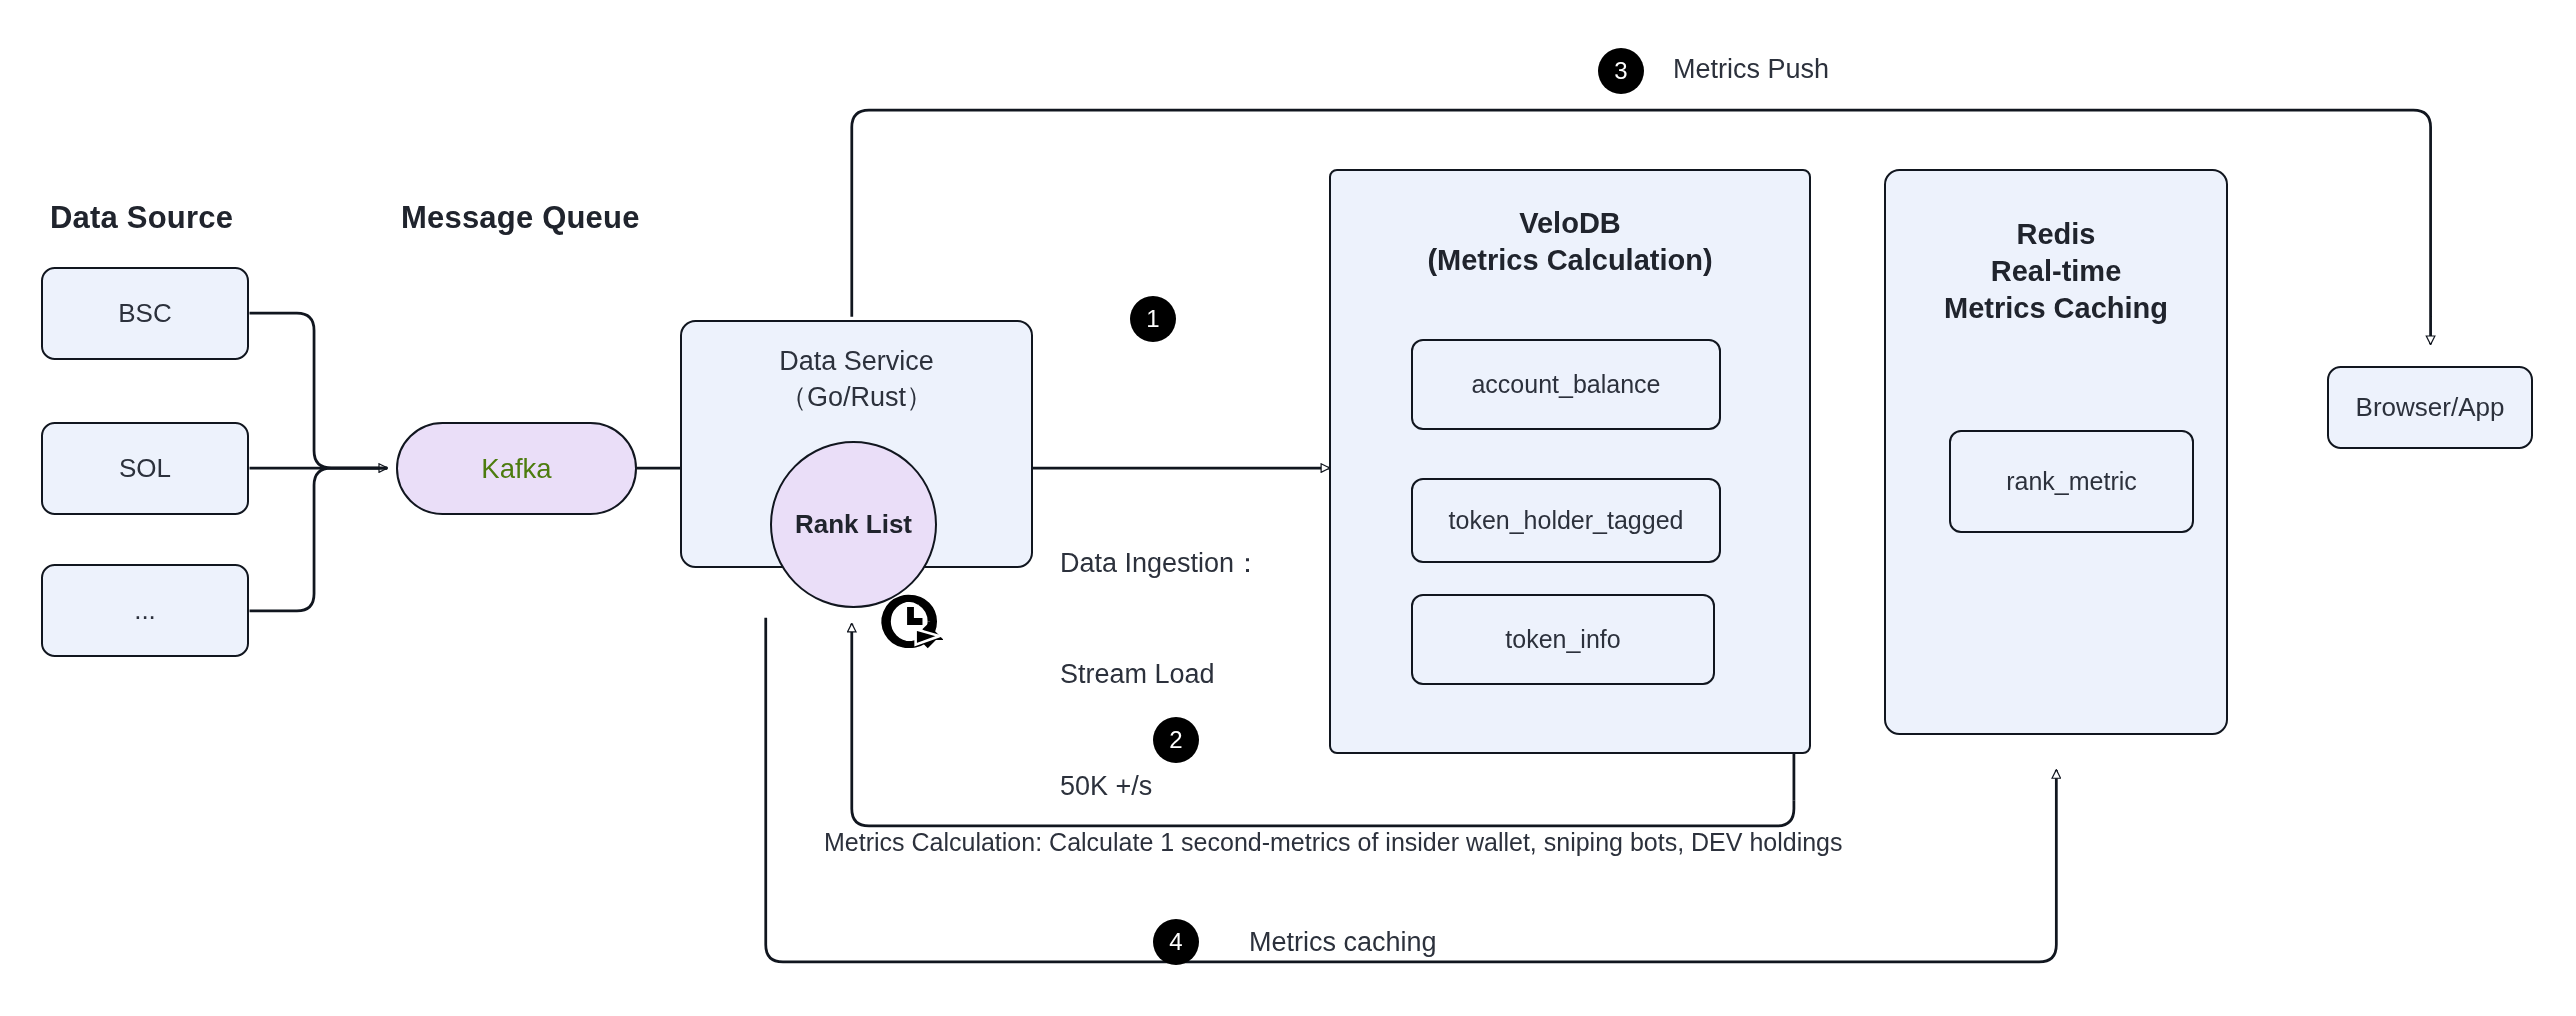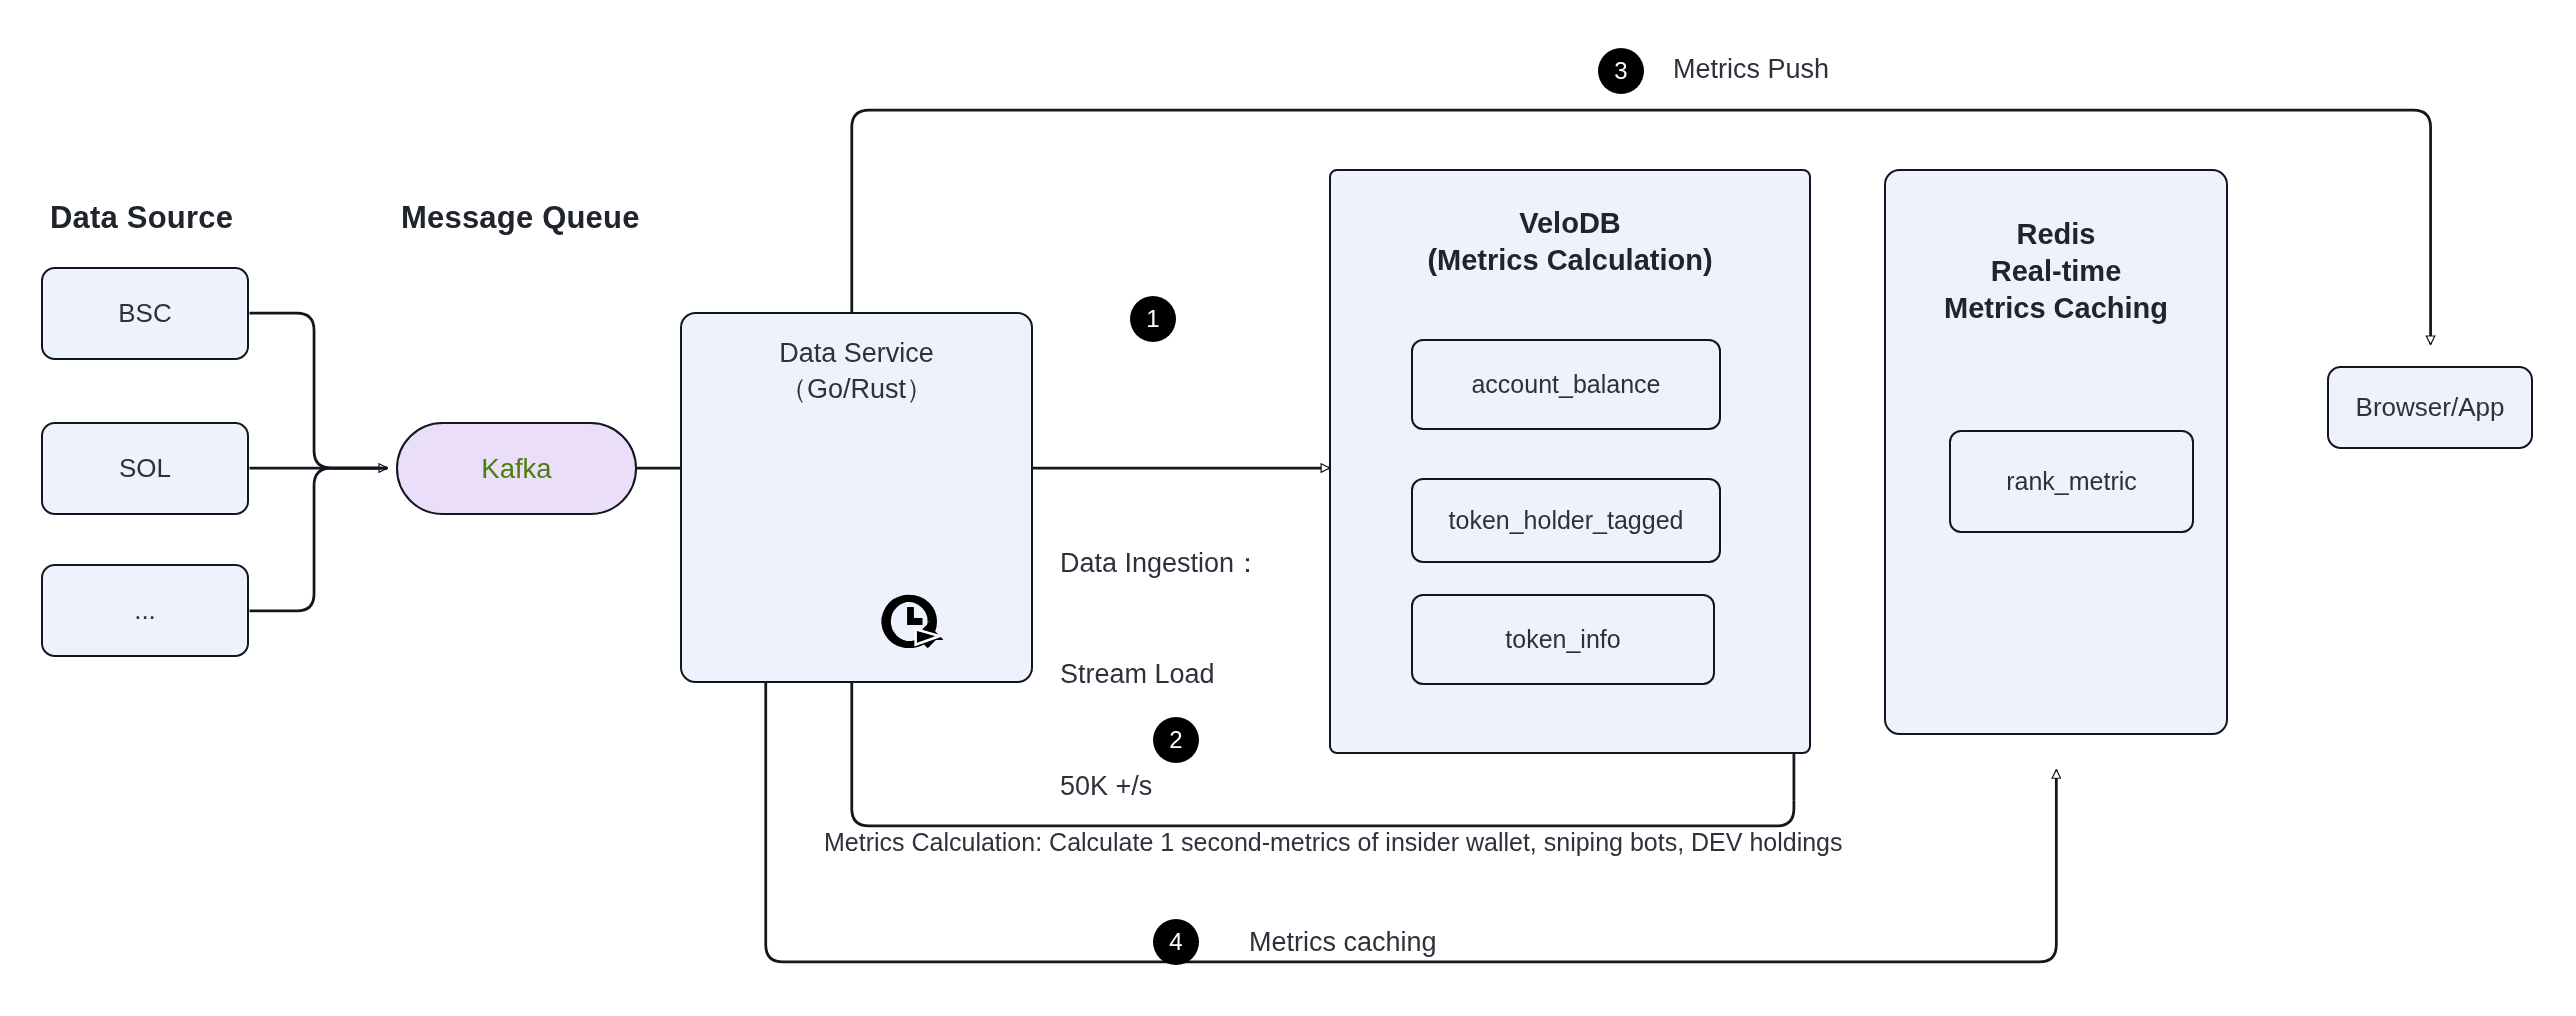--- a/index.html
+++ b/index.html
@@ -173,25 +173,28 @@
     <span>SOL</span>
   </div>
   <div class="node src-box" style="left:41px; top:564px; width:208px; height:93px;">
     <span>...</span>
   </div>
 
   <div class="node kafka" style="left:396px; top:422px; width:241px; height:93px;">
     <span>Kafka</span>
   </div>
 
-  <div class="node container-box" style="left:680px; top:312px; width:353px; height:371px;">
+  <div class="node container-box" style="left:680px; top:320px; width:353px; height:248px;">
     <div class="svc-title">
       <div>Data Service</div>
       <div>（Go/Rust）</div>
     </div>
+  </div>
+  <div class="rank-circle" style="left:770px; top:441px; width:163px; height:163px;">
+    <span>Rank List</span>
   </div>
 
   <div class="clock-icon" style="left:878px; top:589px;">
     <svg viewBox="0 0 76 76" width="65" height="65">
       <path d="M62,38 A27,27 0 1 1 49.5,15.2" fill="none" stroke="#000" stroke-width="8" stroke-linecap="butt"></path>
       <path d="M49.5,15.2 A27,27 0 0 1 62,38" fill="none" stroke="#000" stroke-width="8" stroke-linecap="butt"></path>
       <path d="M38,21 V38 H52" fill="none" stroke="#000" stroke-width="8" stroke-linecap="butt" stroke-linejoin="miter"></path>
       <path d="M44,55 L66,55 L55,44 L66,55 L55,66" fill="none" stroke="#000" stroke-width="9" stroke-linejoin="miter" stroke-linecap="butt"></path>
       <path d="M46,48 L70,55 L46,64 Z" fill="#000"></path>
       <circle cx="38" cy="38" r="27" fill="none" stroke="#000" stroke-width="8"></circle>

